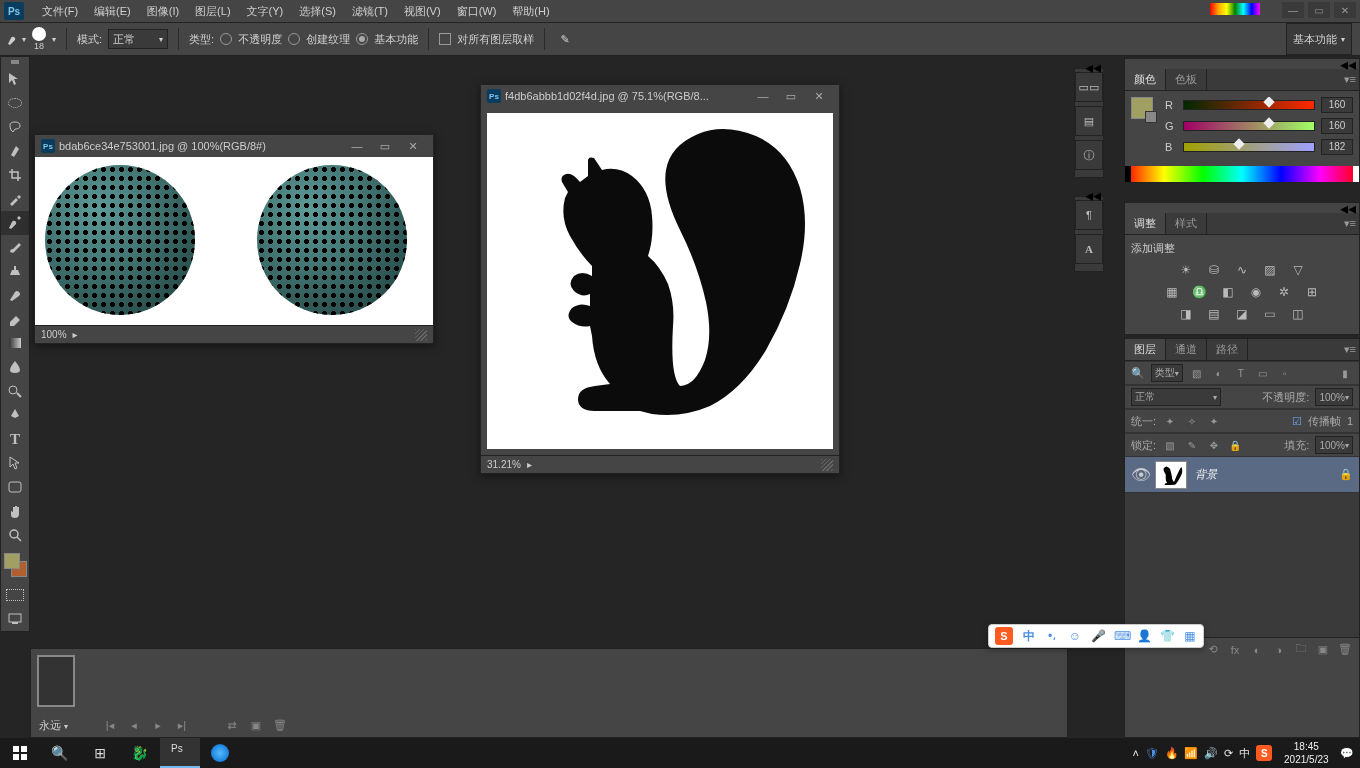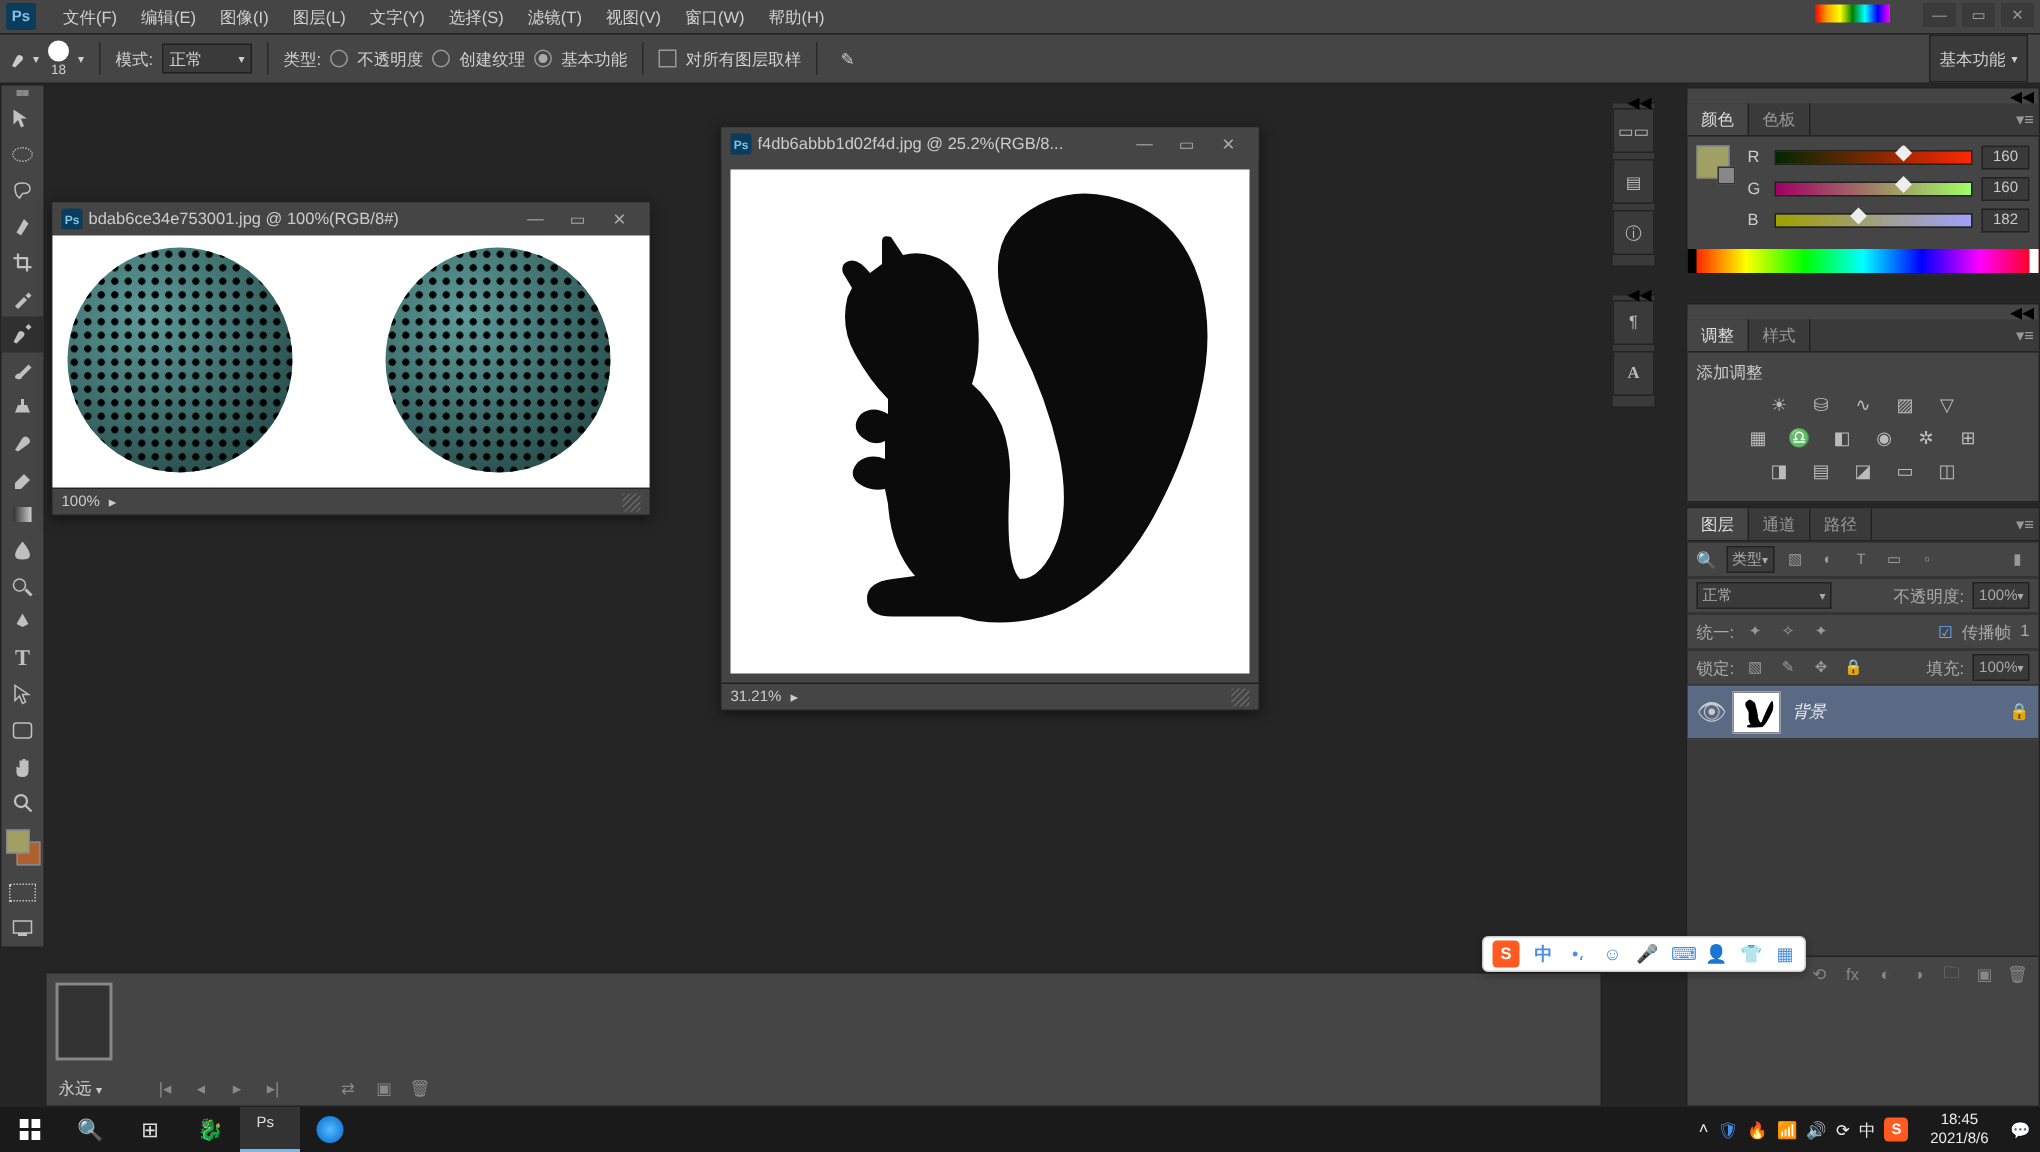--- a/index.html
+++ b/index.html
@@ -317,21 +317,21 @@
   <div class="doc-status">
     <span>100%</span>
     <span>▸</span>
     <div class="resize-grip"></div>
   </div>
 </div>
 
 <div class="doc-window" style="left:480px; top:84px; width:360px;">
   <div class="doc-title">
     <div class="ps-mini">Ps</div>
-    <span>f4db6abbb1d02f4d.jpg @ 25.2%(RGB/8...</span>
+    <span>f4db6abbb1d02f4d.jpg @ 75.1%(RGB/8...</span>
     <div class="doc-win-btns">
       <div class="doc-win-btn">—</div>
       <div class="doc-win-btn">▭</div>
       <div class="doc-win-btn">✕</div>
     </div>
   </div>
   <div class="doc-canvas" style="height:336px; margin:6px;">
     <svg class="squirrel" width="300" height="310" viewBox="0 0 300 310">
       <path fill="#0b0b0b" d="
         M 85 285
@@ -599,17 +599,17 @@
     <span style="color:#f90">🔥</span>
     <span>📶</span>
     <span>🔊</span>
     <span>⟳</span>
     <span>中</span>
     <span>
         <span class="ime-s" style="width:16px;height:16px;font-size:10px">S</span>
       </span>
     <div class="tb-clock">
       <div>18:45</div>
-      <div>2021/8/6</div>
+      <div>2021/5/23</div>
     </div>
     <span>💬</span>
   </div>
 </div>
 
 </body></html>

